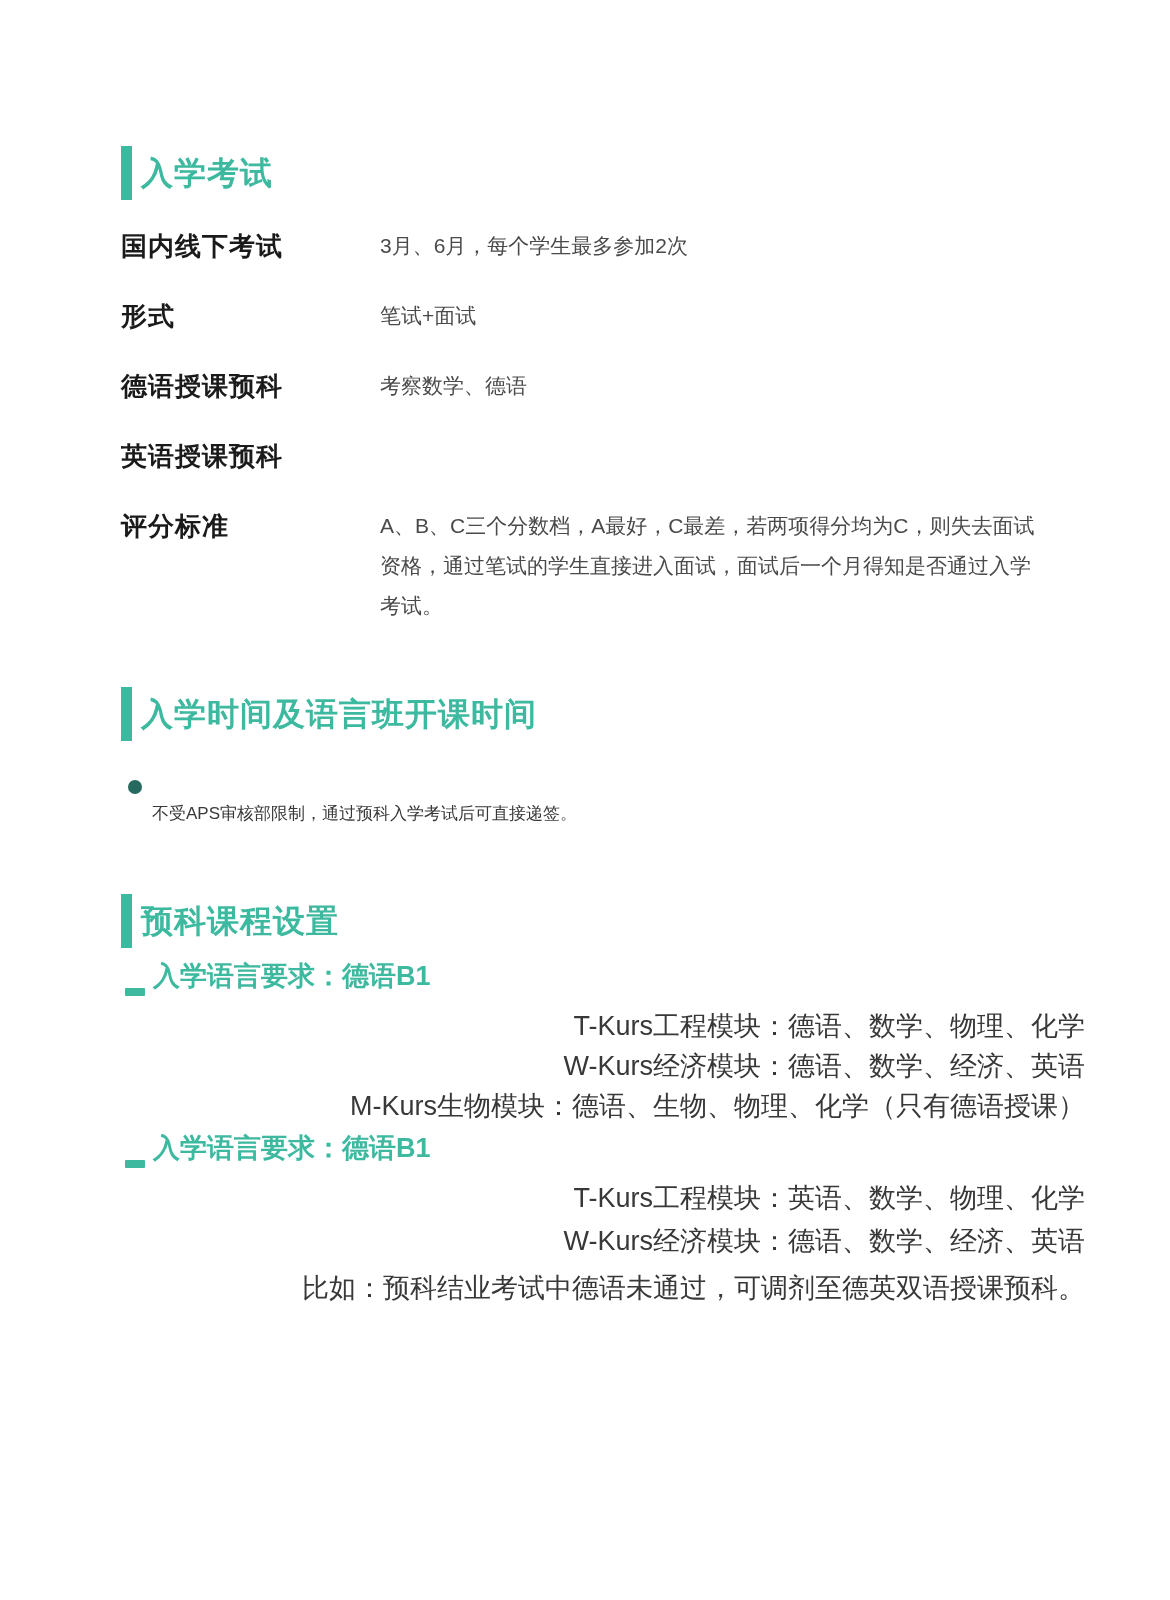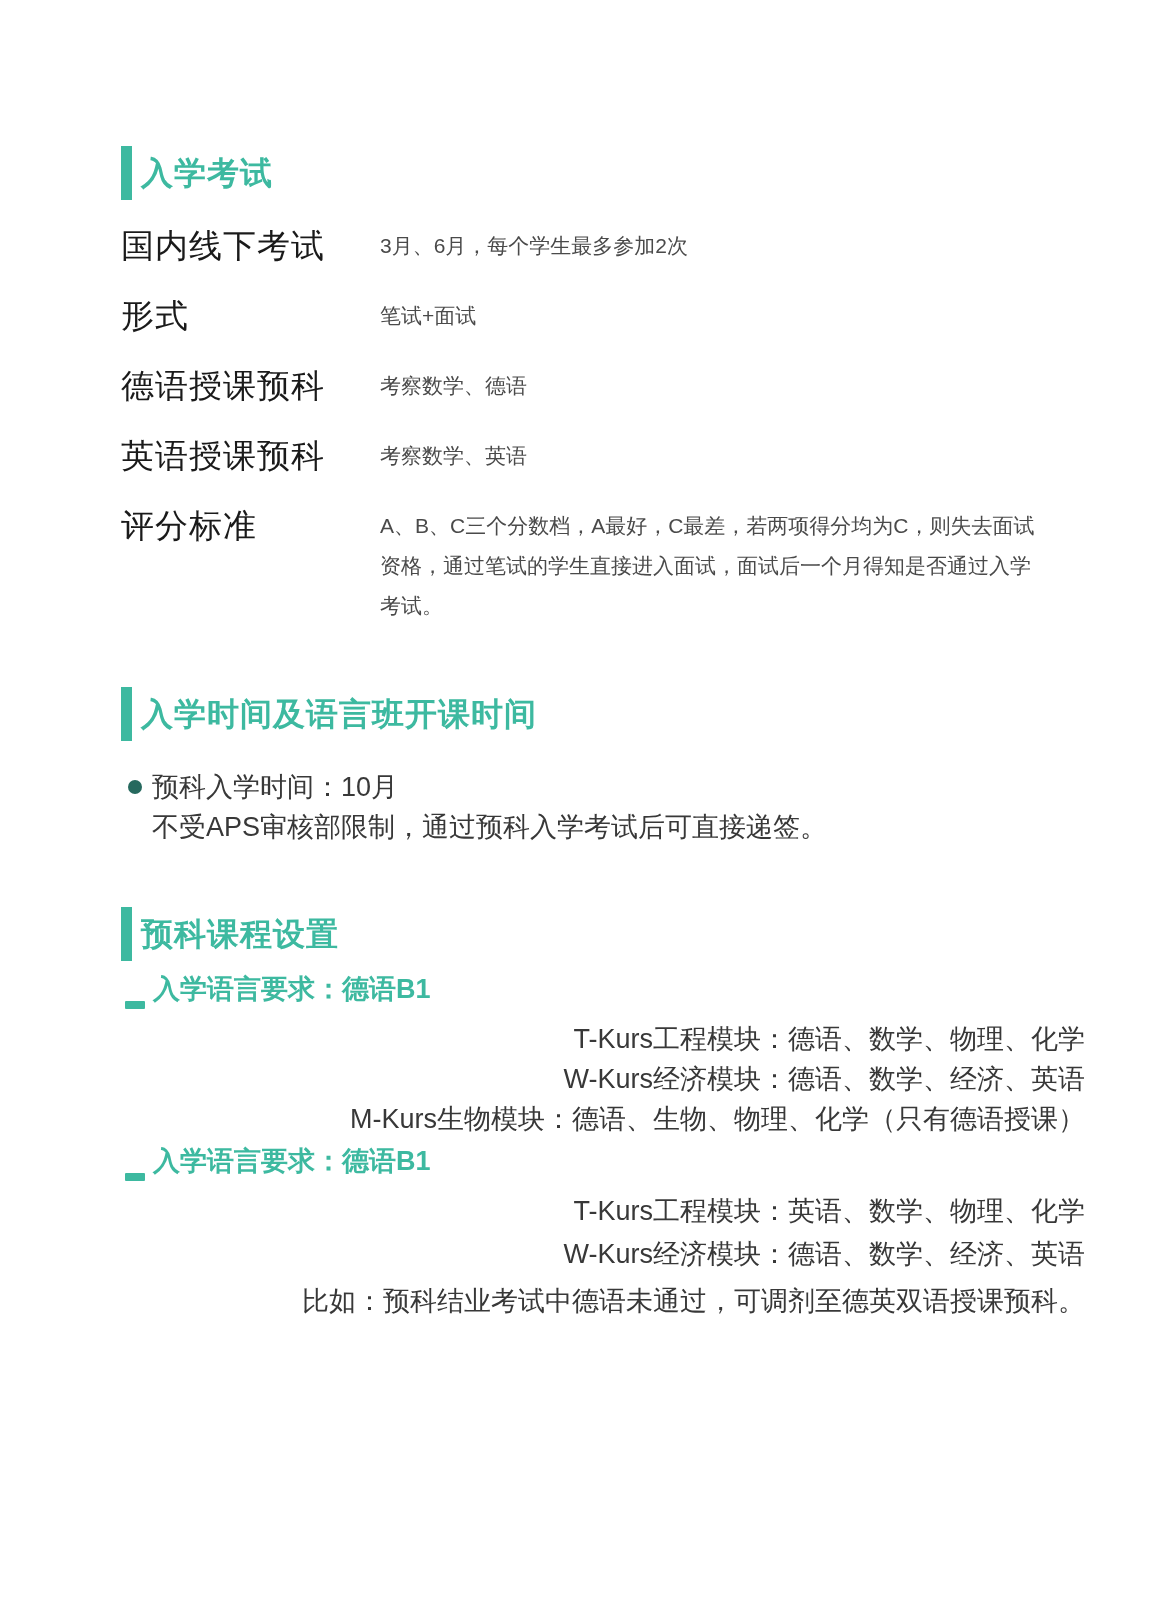--- a/index.html
+++ b/index.html
@@ -20,31 +20,31 @@
     padding:146px 85px 0 121px;
     overflow:hidden;
   }
   
   .sec-header{display:flex;align-items:flex-end;}
   .sec-bar{width:11px;height:54px;background:var(--accent);flex-shrink:0;margin-right:9px;}
   .sec-title{font-size:32px;font-weight:700;color:var(--accent);letter-spacing:1px;line-height:54px;}
   
   .info-row{display:flex;margin-top:30px;}
   .info-row.first{margin-top:26px;}
-  .info-label{width:259px;flex-shrink:0;font-size:33px;font-weight:400;color:var(--ink);line-height:40px;letter-spacing:1px;}
+  .info-label{width:259px;flex-shrink:0;font-size:26px;font-weight:700;color:var(--ink);line-height:40px;letter-spacing:1px;}
   .info-value{font-size:21px;color:var(--body);line-height:40px;max-width:668px;}
   
   .bullet-row{display:flex;align-items:flex-start;}
   .dot{width:14px;height:14px;border-radius:50%;background:var(--dot);flex-shrink:0;margin:13px 10px 0 7px;}
   .bullet-text{font-size:27px;color:var(--body2);line-height:40px;}
   .bullet-text.bold{font-weight:700;color:var(--ink);}
   .dash-row{display:flex;align-items:flex-end;}
   .dash{width:20px;height:8px;border-radius:1px;background:var(--accent);flex-shrink:0;margin:16px 8px 0 4px;}
   .dash-text{font-size:27px;font-weight:700;color:var(--accent);line-height:40px;}
-  .note-line{margin-left:31px;font-size:27px;color:var(--body2);line-height:40px;}
+  .note-line{margin-left:31px;font-size:17px;color:var(--body2);line-height:40px;}
   .course-line{font-size:27px;color:var(--body2);line-height:40px;text-align:right;}
   
   .mt-sec2{margin-top:61px;}
   .mt-sec3{margin-top:60px;}
   .mt26{margin-top:26px;}
   .mt24{margin-top:24px;}
   .mt36{margin-top:36px;}
   .mt30{margin-top:30px;}
   .mt10{margin-top:10px;}
   .mt8{margin-top:8px;}
@@ -69,35 +69,33 @@
   <div class="info-row">
     <div class="info-label">形式</div>
     <div class="info-value">笔试+面试</div>
   </div>
   <div class="info-row">
     <div class="info-label">德语授课预科</div>
     <div class="info-value">考察数学、德语</div>
   </div>
   <div class="info-row">
     <div class="info-label">英语授课预科</div>
-    <div class="info-value">考察数学、英语</div>
   </div>
   <div class="info-row">
     <div class="info-label">评分标准</div>
     <div class="info-value">A、B、C三个分数档，A最好，C最差，若两项得分均为C，则失去面试资格，通过笔试的学生直接进入面试，面试后一个月得知是否通过入学考试。</div>
   </div>
 
   <div class="sec-header mt-sec2">
     <div class="sec-bar"></div>
     <div class="sec-title">入学时间及语言班开课时间</div>
   </div>
 
   <div class="bullet-row mt26">
     <div class="dot"></div>
-    <div class="bullet-text">预科入学时间：10月</div>
   </div>
   <div class="note-line">不受APS审核部限制，通过预科入学考试后可直接递签。</div>
 
   <div class="sec-header mt-sec3">
     <div class="sec-bar"></div>
     <div class="sec-title">预科课程设置</div>
   </div>
 
   <div class="dash-row mt8">
     <div class="dash"></div>

